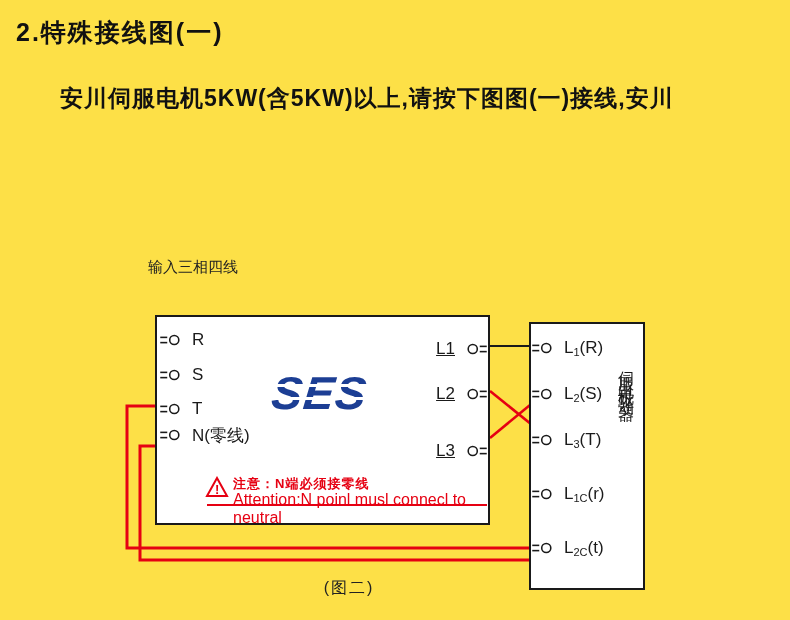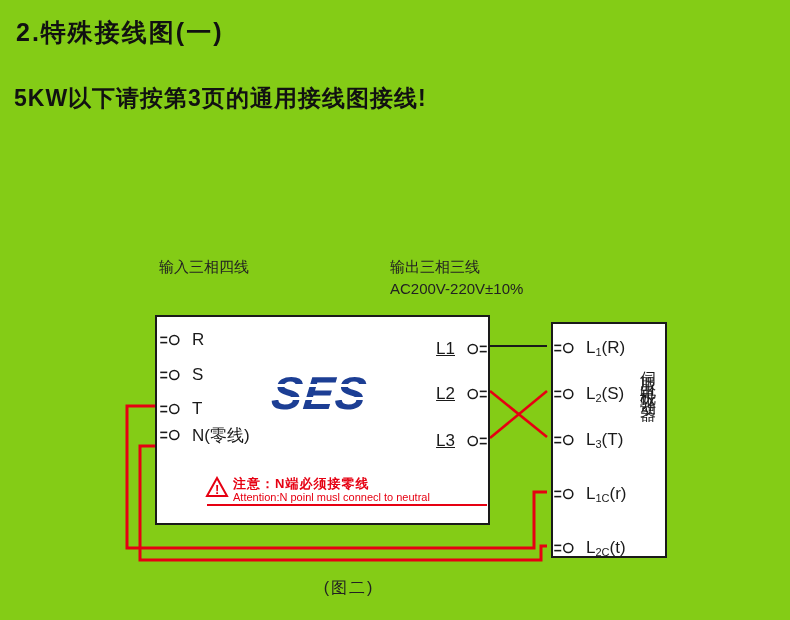--- a/index.html
+++ b/index.html
@@ -1,19 +1,19 @@
 <!DOCTYPE html>
 <html><head>
 <meta charset="utf-8">
 <style>
   html,body{margin:0;padding:0;background:#ffffff;}
   .page{
     position:relative;
     width:790px;height:620px;
-    background:#84cc16;
+    background:#fde047;
     font-family:"Liberation Sans", sans-serif;
     color:#1a1a1a;
     overflow:hidden;
   }
   .title{
     position:absolute;left:16px;top:16px;
     font-size:25px;font-weight:600;letter-spacing:2px;color:#111;
   }
   .intro{
     position:absolute;left:14px;top:78px;width:762px;
@@ -21,26 +21,26 @@
   }
   .intro-line{display:block;}
   .intro-line.indent{text-indent:2em;}
 
   .wires{position:absolute;left:0;top:0;width:790px;height:620px;z-index:1;pointer-events:none;}
   .wk{stroke:#1a1a1a;stroke-width:2;fill:none;}
   .wr{stroke:#e60012;stroke-width:2.6;fill:none;}
   .thick{stroke-width:3;}
 
   .col-label{position:absolute;z-index:2;font-size:15px;line-height:22px;color:#222;}
-  .col-label.input{left:148px;top:256px;margin-left:11px;}
+  .col-label.input{left:148px;top:256px;}
   .col-label.output{left:390px;top:256px;}
 
   .box{position:absolute;border:2px solid #1a1a1a;background:#ffffff;z-index:2;box-sizing:border-box;}
   .main-box{left:155px;top:315px;width:335px;height:210px;}
-  .driver-box{left:551px;top:322px;width:116px;height:236px;}
+  .driver-box{left:529px;top:322px;width:116px;height:268px;}
 
   .term-row{position:absolute;display:flex;align-items:center;gap:6px;height:20px;}
   .term-label{font-size:17px;color:#1a1a1a;white-space:nowrap;}
   .term-icon{display:block;}
   .term-icon line,.term-icon circle{stroke:#1a1a1a;stroke-width:1.8;fill:none;}
   .flip{transform:scaleX(-1);}
   .sub{font-size:11px;position:relative;bottom:-3px;}
 
   .left-row{left:2px;}
   .right-row{right:0px;text-decoration:underline;}
@@ -51,21 +51,21 @@
     font-size:46px;font-weight:bold;font-style:italic;color:#1c3e94;
     letter-spacing:1px;line-height:48px;display:inline-block;transform:skewX(-6deg);
   }
   .logo-stripe{position:absolute;left:6px;right:6px;height:3px;background:#ffffff;}
   .stripe1{top:15px;} .stripe2{top:28px;}
 
   .warn-icon{position:absolute;left:48px;top:159px;}
   .warn-icon polygon{stroke:#e60012;stroke-width:2;fill:none;}
   .warn-icon text{fill:#e60012;font-size:13px;font-weight:bold;font-family:"Liberation Sans",sans-serif;}
   .warn-cn{position:absolute;left:76px;top:158px;font-size:13px;font-weight:600;color:#e60012;letter-spacing:1px;}
-  .warn-en{position:absolute;left:76px;top:174px;font-size:11px;color:#e60012;}
+  .warn-en{position:absolute;left:76px;top:174px;font-size:16px;color:#e60012;}
   .warn-underline{position:absolute;left:50px;right:1px;bottom:17px;height:2px;background:#e60012;}
 
   .drv-vertical{
     position:absolute;right:7px;top:34px;height:200px;
     writing-mode:vertical-rl;text-orientation:upright;
     font-size:16px;letter-spacing:6px;color:#1a1a1a;
   }
 
   .caption{
     position:absolute;left:0;top:578px;width:698px;text-align:center;
@@ -73,38 +73,34 @@
   }
 </style>
 </head>
 <body>
 
 <div class="page">
 
   <div class="title">2.特殊接线图(一)</div>
 
   <div class="intro">
-    <span class="intro-line">5KW以下请按第3页的通用接线图接线!</span>
+    <span class="intro-line indent">安川伺服电机5KW(含5KW)以上,请按下图图(一)接线,安川</span>
   </div>
 
   <svg class="wires" viewBox="0 0 790 620">
     <line class="wk" x1="490" y1="346" x2="547" y2="346"></line>
     <line class="wr" x1="490" y1="391" x2="547" y2="437"></line>
     <line class="wr" x1="490" y1="438" x2="547" y2="391"></line>
     <polyline class="wr thick" points="155,406 127,406 127,548 534,548 534,492 547,492"></polyline>
     <polyline class="wr thick" points="155,446 140,446 140,560 541,560 541,546 547,546"></polyline>
   </svg>
 
   <div class="col-label input">
     <div>输入三相四线</div>
   </div>
-  <div class="col-label output">
-    <div>输出三相三线</div>
-    <div>AC200V-220V±10%</div>
-  </div>
 
   <div class="box main-box">
 
     <div class="term-row left-row" style="top:13px">
       <svg class="term-icon" width="27" height="14" viewBox="0 0 30 16">
           <line x1="1" y1="5" x2="9" y2="5"></line>
           <line x1="1" y1="11" x2="9" y2="11"></line>
           <circle cx="17" cy="8" r="5.2"></circle>
         </svg>
       <span class="term-label">R</span>
@@ -143,21 +139,21 @@
         </svg>
     </div>
     <div class="term-row right-row" style="top:67px">
       <span class="term-label">L2</span>
       <svg class="term-icon flip" width="27" height="14" viewBox="0 0 30 16">
           <line x1="1" y1="5" x2="9" y2="5"></line>
           <line x1="1" y1="11" x2="9" y2="11"></line>
           <circle cx="17" cy="8" r="5.2"></circle>
         </svg>
     </div>
-    <div class="term-row right-row" style="top:114px">
+    <div class="term-row right-row" style="top:124px">
       <span class="term-label">L3</span>
       <svg class="term-icon flip" width="27" height="14" viewBox="0 0 30 16">
           <line x1="1" y1="5" x2="9" y2="5"></line>
           <line x1="1" y1="11" x2="9" y2="11"></line>
           <circle cx="17" cy="8" r="5.2"></circle>
         </svg>
     </div>
 
     <div class="logo-wrap">
       <span class="logo-text">SES</span>

